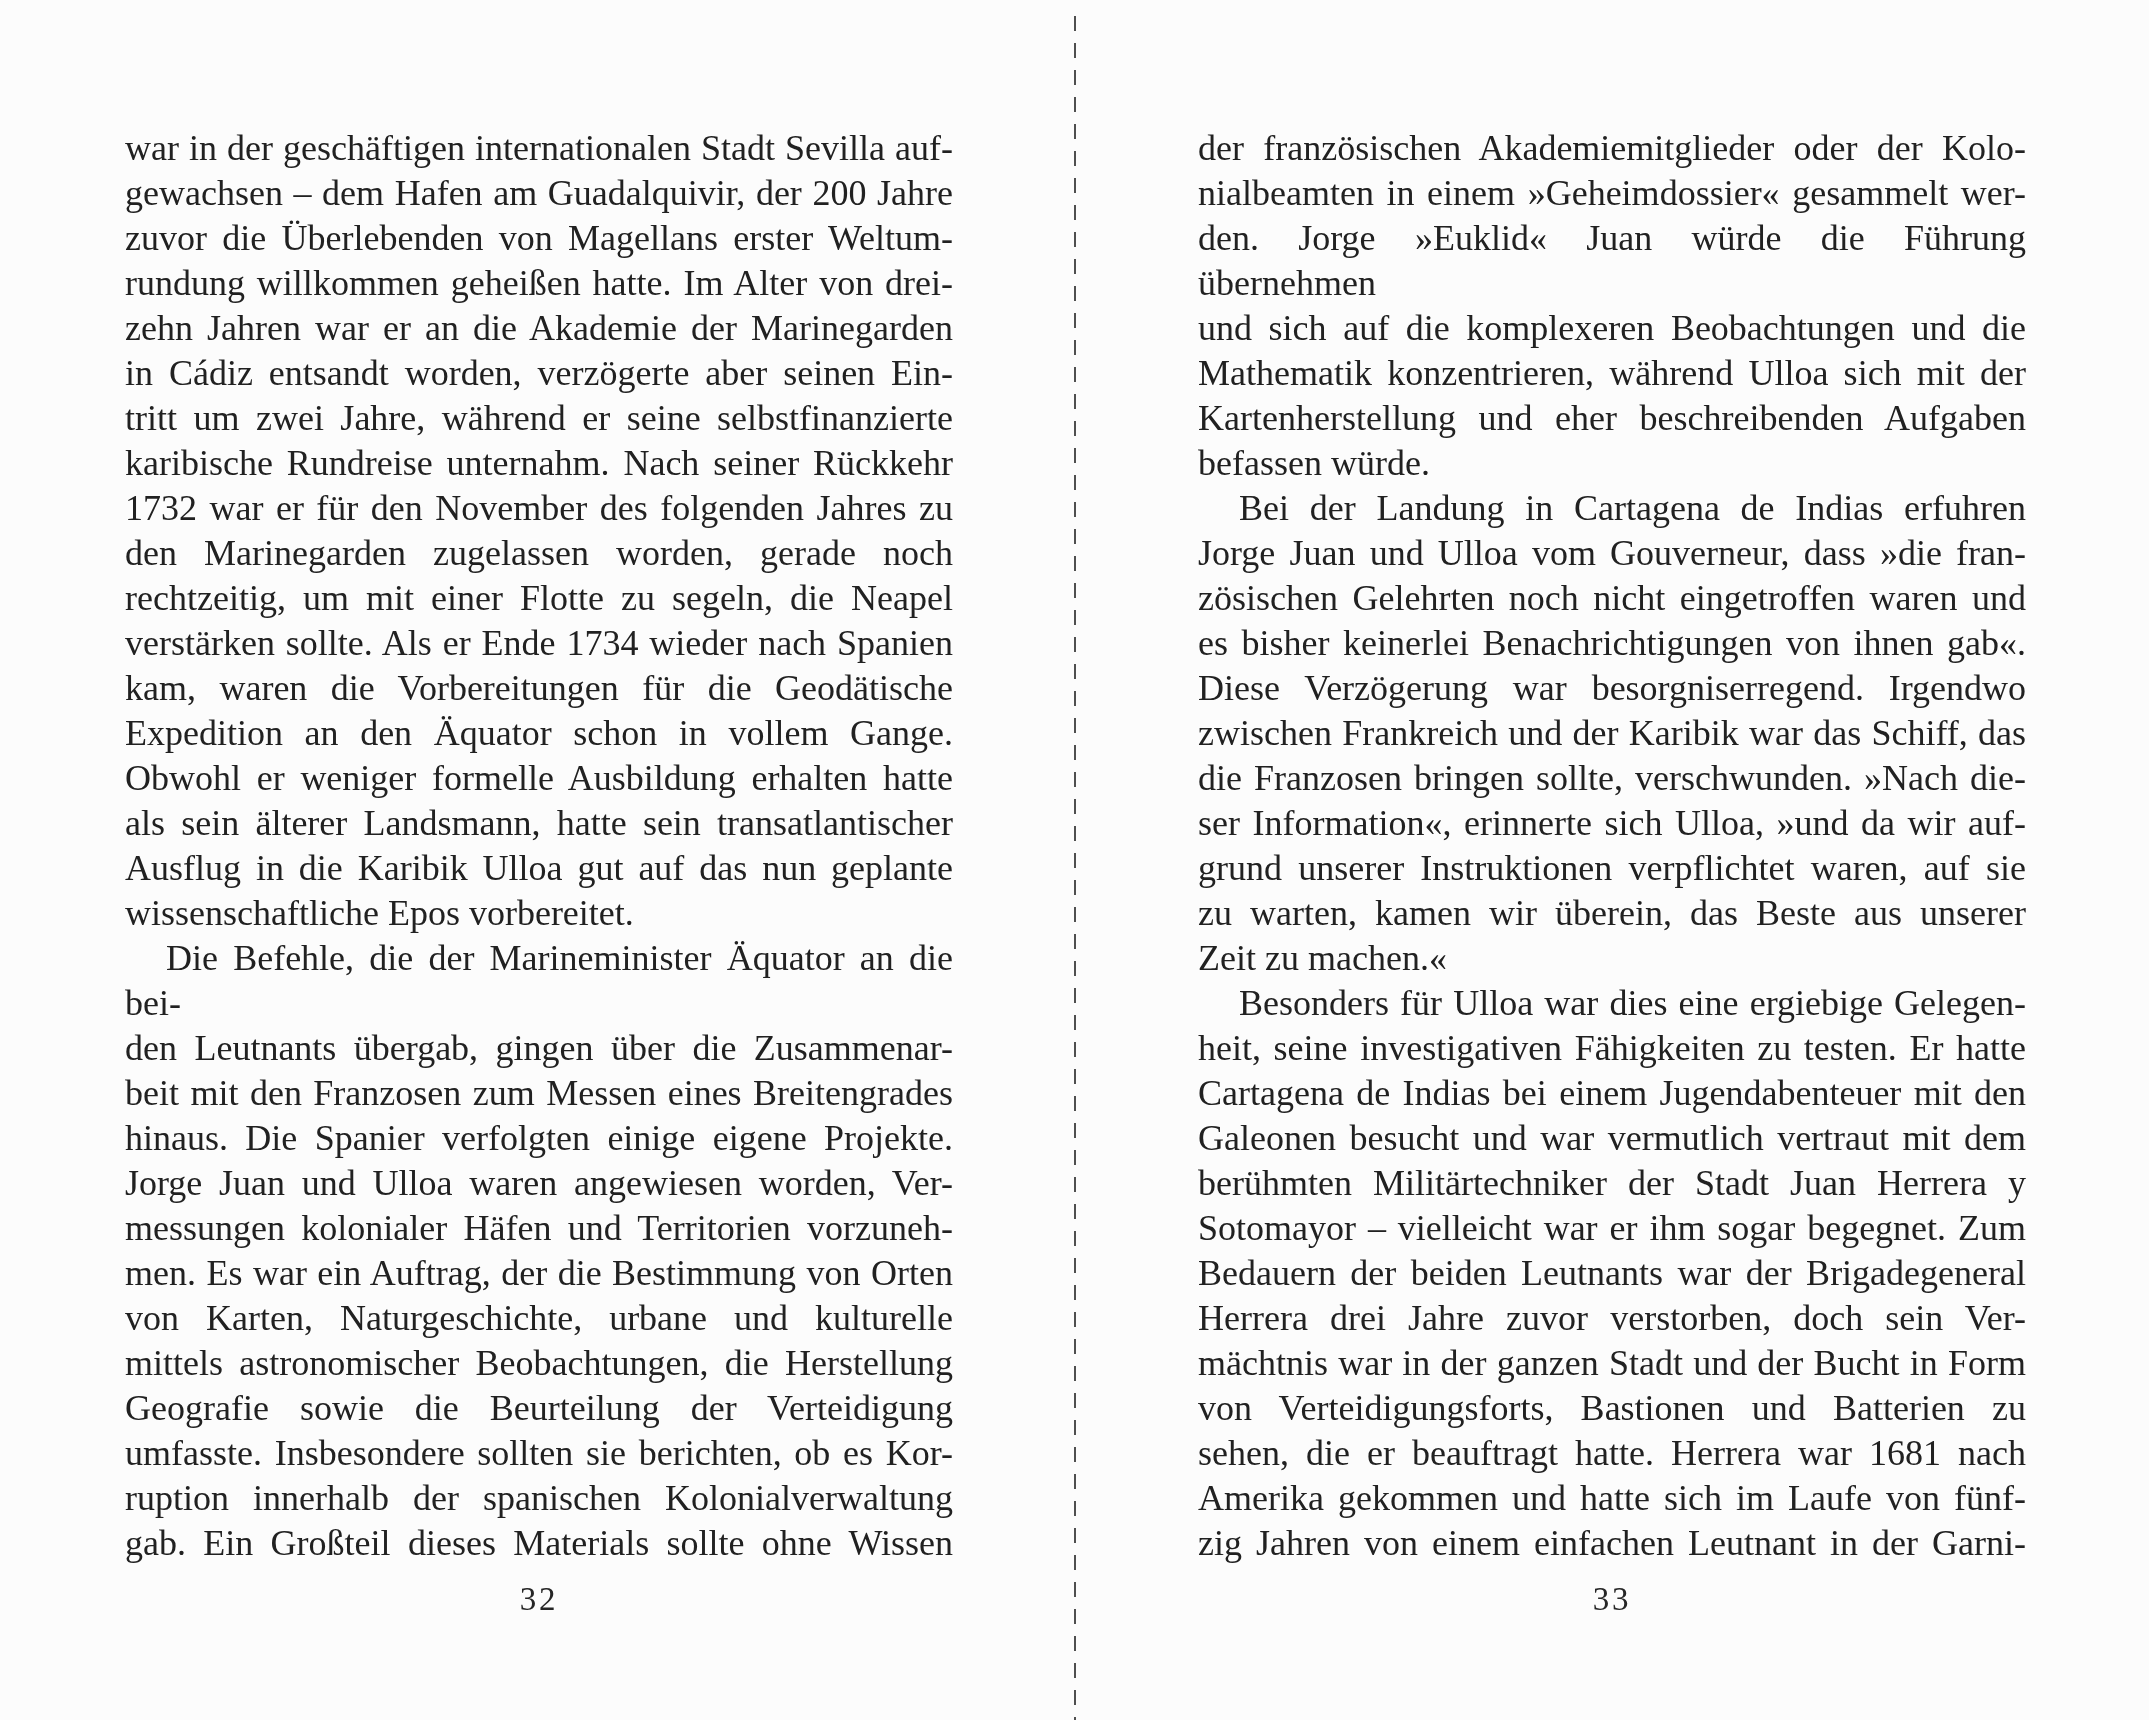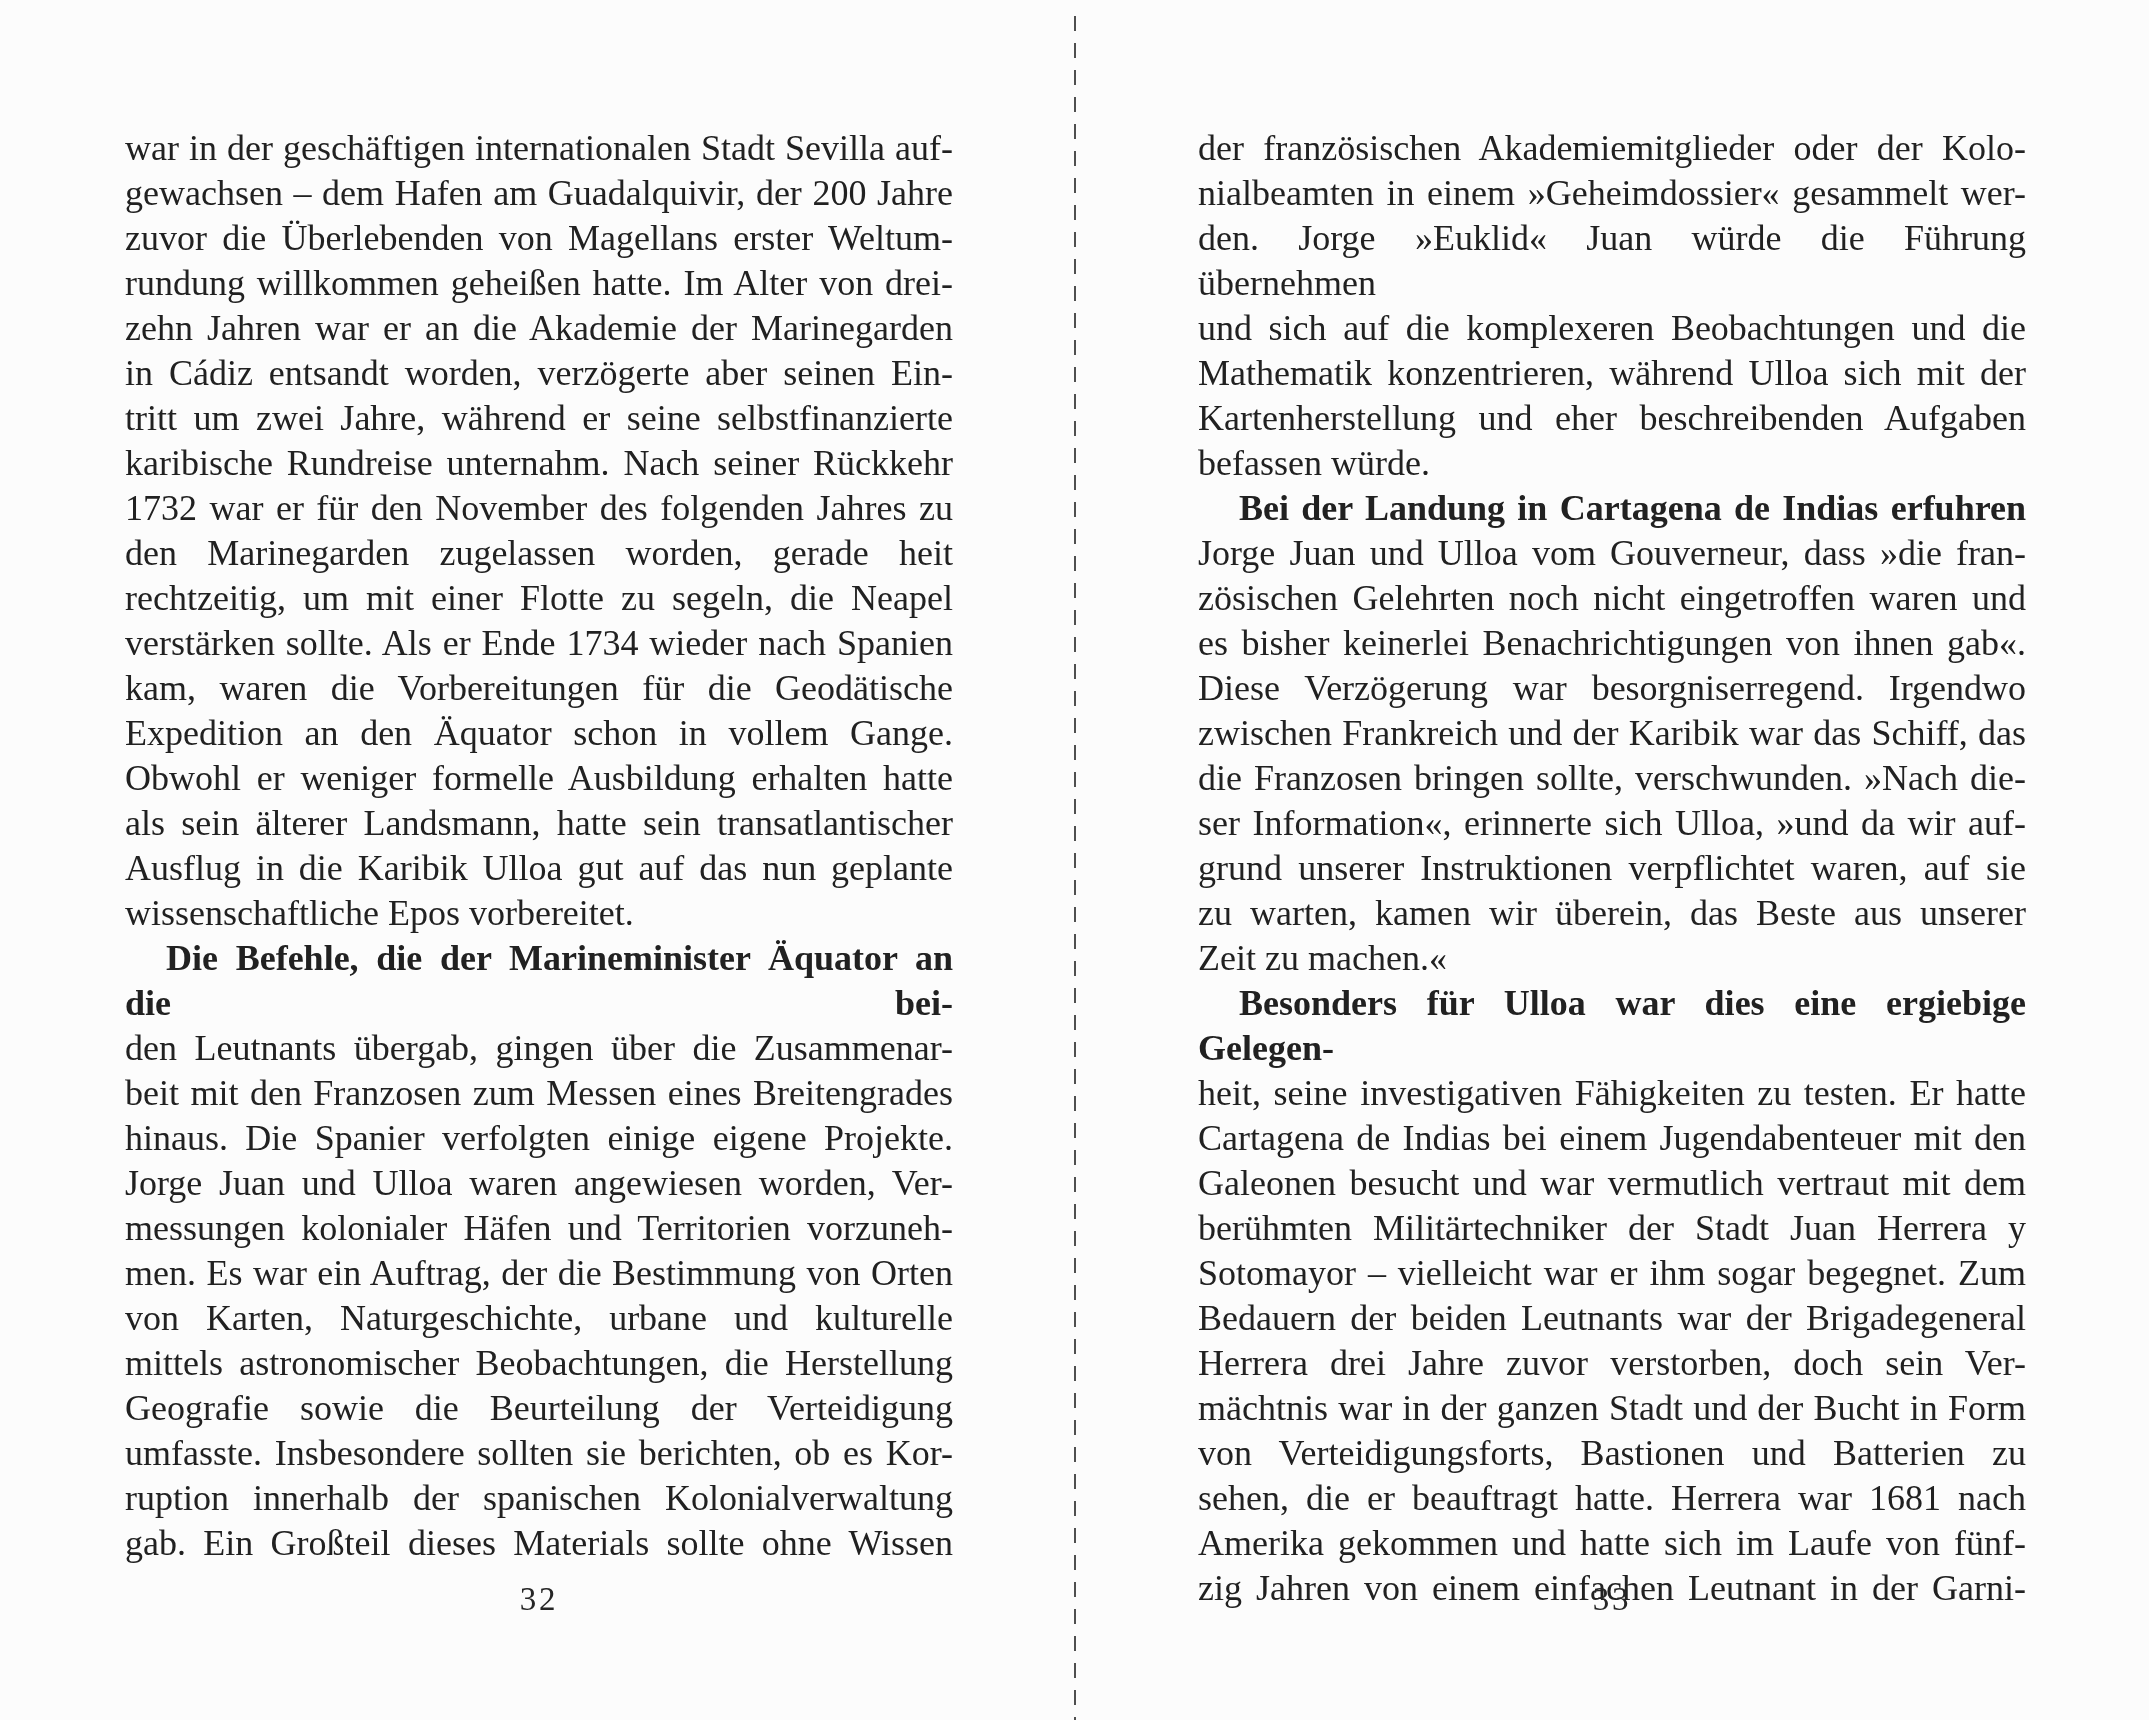--- a/index.html
+++ b/index.html
@@ -32,21 +32,20 @@
   .line {
     text-align: justify;
     text-align-last: justify;
     white-space: normal;
   }
   .line.pend {
     text-align-last: left;
   }
   .line.indent {
     text-indent: 41px;
-    font-weight: bold;
   }
   .divider {
     position: absolute;
     left: 1074px;
     top: 0;
     width: 2.2px;
     height: 1720px;
     background: repeating-linear-gradient(
       to bottom,
       #4f4f4f 0px, #4f4f4f 15px,
@@ -73,21 +72,21 @@
   <div class="page-text page-text-left">
       <div class="line">war in der geschäftigen internationalen Stadt Sevilla auf-</div>
       <div class="line">gewachsen – dem Hafen am Guadalquivir, der 200 Jahre</div>
       <div class="line">zuvor die Überlebenden von Magellans erster Weltum-</div>
       <div class="line">rundung willkommen geheißen hatte. Im Alter von drei-</div>
       <div class="line">zehn Jahren war er an die Akademie der Marinegarden</div>
       <div class="line">in Cádiz entsandt worden, verzögerte aber seinen Ein-</div>
       <div class="line">tritt um zwei Jahre, während er seine selbstfinanzierte</div>
       <div class="line">karibische Rundreise unternahm. Nach seiner Rückkehr</div>
       <div class="line">1732 war er für den November des folgenden Jahres zu</div>
-      <div class="line">den Marinegarden zugelassen worden, gerade heit</div>
+      <div class="line">den Marinegarden zugelassen worden, gerade noch</div>
       <div class="line">rechtzeitig, um mit einer Flotte zu segeln, die Neapel</div>
       <div class="line">verstärken sollte. Als er Ende 1734 wieder nach Spanien</div>
       <div class="line">kam, waren die Vorbereitungen für die Geodätische</div>
       <div class="line">Expedition an den Äquator schon in vollem Gange.</div>
       <div class="line">Obwohl er weniger formelle Ausbildung erhalten hatte</div>
       <div class="line">als sein älterer Landsmann, hatte sein transatlantischer</div>
       <div class="line">Ausflug in die Karibik Ulloa gut auf das nun geplante</div>
       <div class="line pend">wissenschaftliche Epos vorbereitet.</div>
       <div class="line indent">Die Befehle, die der Marineminister Äquator an die bei-</div>
       <div class="line">den Leutnants übergab, gingen über die Zusammenar-</div>

